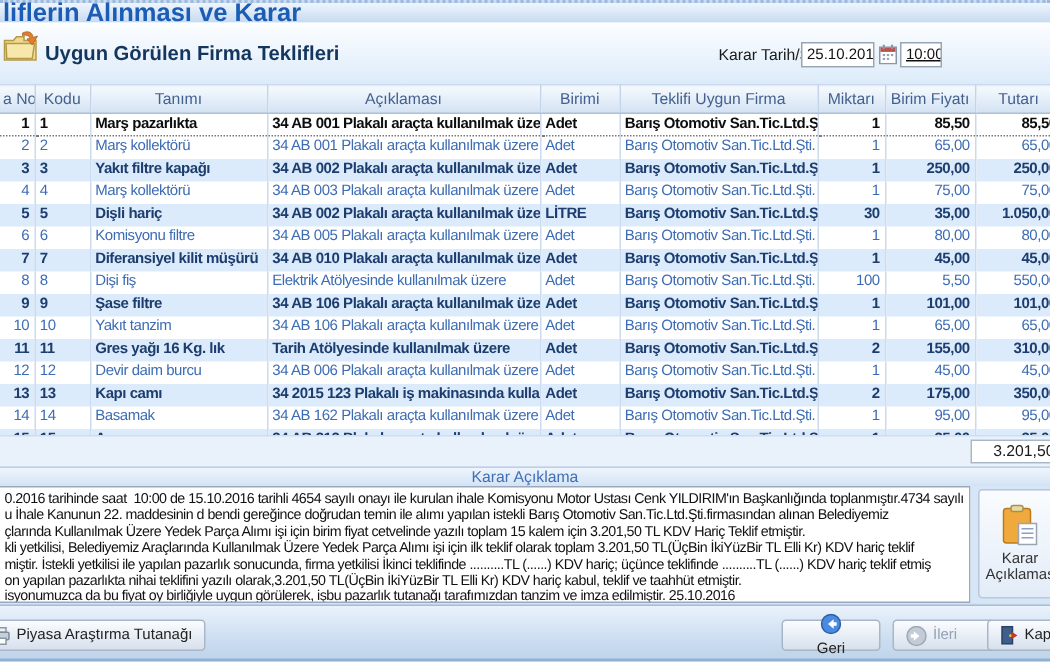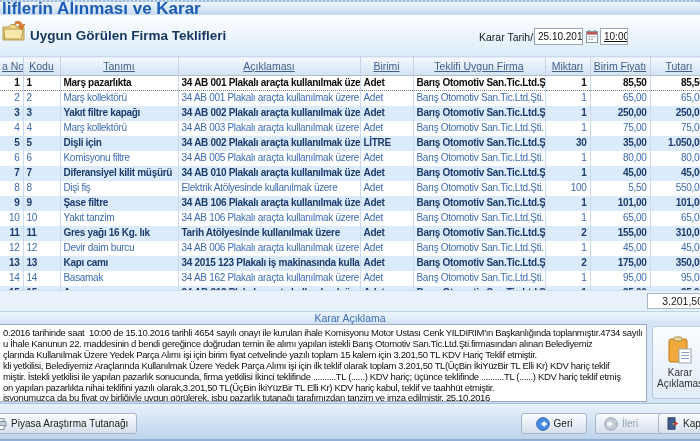--- a/index.html
+++ b/index.html
@@ -23,21 +23,21 @@
   .date-box{left:534px;width:49px;}
   .cal-icon{position:absolute;left:586px;top:14px;cursor:pointer;}
   .time-box{left:600px;width:28px;text-align:left;text-decoration:underline;}
 
   
   .gridwrap{position:absolute;left:0;top:56px;width:700px;height:234px;overflow:hidden;background:#fff;}
   table.grid{border-collapse:collapse;table-layout:fixed;width:708px;}
   .grid th{height:19px;box-sizing:border-box;font-size:10.5px;font-weight:normal;color:#44618e;
     background:linear-gradient(#f6fafe,#dde9f7 70%,#d3e1f2);
     border-right:1px solid #c3d3e8;border-bottom:1px solid #aebfd6;border-top:1px solid #c9d8ec;
-    text-align:center;overflow:hidden;white-space:nowrap;padding:0 2px;text-decoration:underline;}
+    text-align:center;overflow:hidden;white-space:nowrap;padding:0 2px;}
   .grid td{height:15px;box-sizing:border-box;font-size:10px;letter-spacing:-0.3px;line-height:14px;
     border-right:1px solid #cbdaee;padding:0 3px;white-space:nowrap;overflow:hidden;}
   .row-white td{background:#ffffff;color:#3c6cb4;}
   .row-blue  td{background:#dcebfb;color:#1c3d6e;font-weight:bold;}
   .row-focused td{background:#ffffff;color:#0d0d0d;font-weight:bold;
     border-top:1px dotted #7a7a7a;border-bottom:1px dotted #7a7a7a;}
   td.al-r,th.al-r{text-align:right;}
   td.al-l{text-align:left;}
 
   
@@ -177,21 +177,21 @@
       <td class="al-l">34 AB 003 Plakalı araçta kullanılmak üzere</td>
       <td class="al-l">Adet</td>
       <td class="al-l">Barış Otomotiv San.Tic.Ltd.Şti.</td>
       <td class="al-r">1</td>
       <td class="al-r">75,00</td>
       <td class="al-r">75,00</td>
     </tr>
           <tr class="row-blue">
       <td class="al-r">5</td>
       <td class="al-l">5</td>
-      <td class="al-l">Dişli için</td>
+      <td class="al-l">Dişli hariç</td>
       <td class="al-l">34 AB 002 Plakalı araçta kullanılmak üzere</td>
       <td class="al-l">LİTRE</td>
       <td class="al-l">Barış Otomotiv San.Tic.Ltd.Şti.</td>
       <td class="al-r">30</td>
       <td class="al-r">35,00</td>
       <td class="al-r">1.050,00</td>
     </tr>
           <tr class="row-white">
       <td class="al-r">6</td>
       <td class="al-l">6</td>
@@ -342,21 +342,21 @@
     <div class="btn" style="left:-16px;">
       <span class="icon">
         <svg width="14" height="12" viewBox="0 0 14 12">
           <rect x="3" y="0.5" width="8" height="3" fill="#eef2f6" stroke="#8a97a6"></rect>
           <rect x="1" y="3.5" width="12" height="5" rx="1" fill="#c7d0da" stroke="#7d8b9b"></rect>
           <rect x="3" y="7.5" width="8" height="4" fill="#fff" stroke="#8a97a6"></rect>
         </svg>
       </span>
       <span>Piyasa Araştırma Tutanağı</span>
     </div>
-    <div class="btn" style="left:521px;width:66px;justify-content:center;">
+    <div class="btn" style="left:521px;width:66px;justify-content:center;flex-direction:column;">
       <span class="icon">
         <svg width="14" height="14" viewBox="0 0 14 14">
           <circle cx="7" cy="7" r="6.3" fill="#4a8ae0" stroke="#2b5fa8"></circle>
           <path d="M8.8 3.8 L5 7 l3.8 3.2 v-2 h2 v-2.4 h-2 z" fill="#fff"></path>
         </svg>
       </span>
       <span>Geri</span>
     </div>
     <div class="btn disabled" style="left:595px;width:68px;justify-content:flex-start;">
       <span class="icon">

